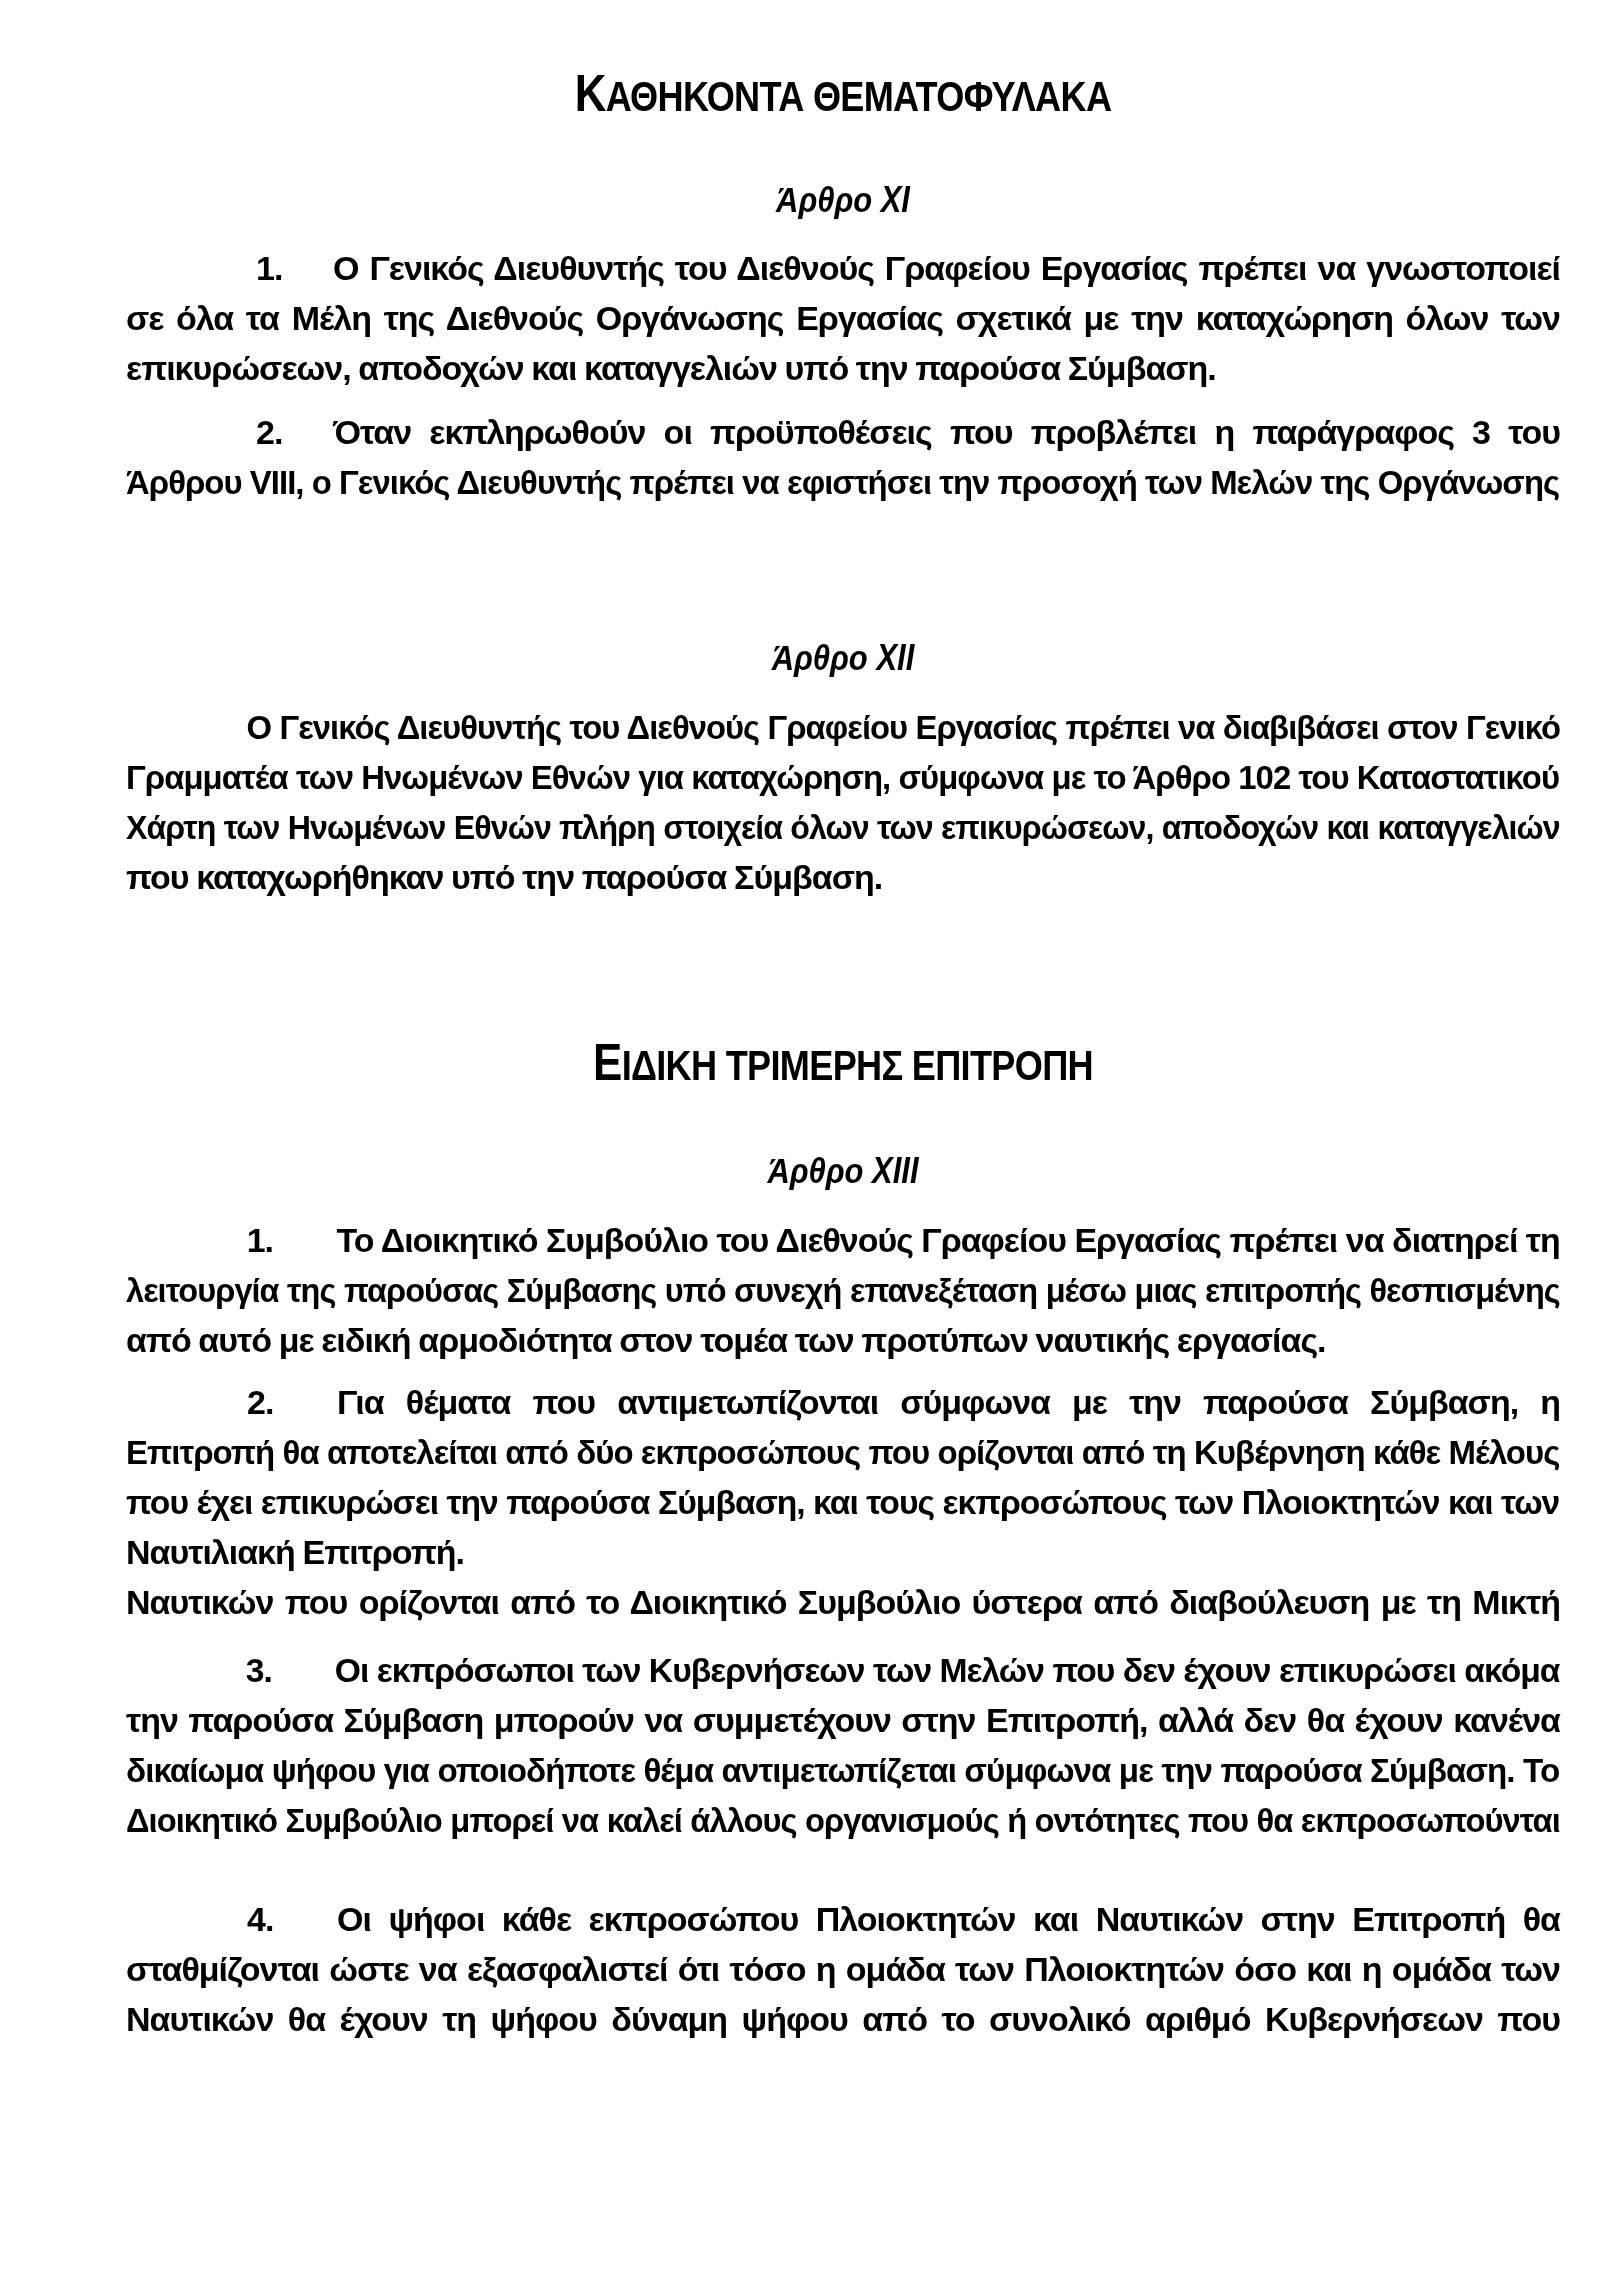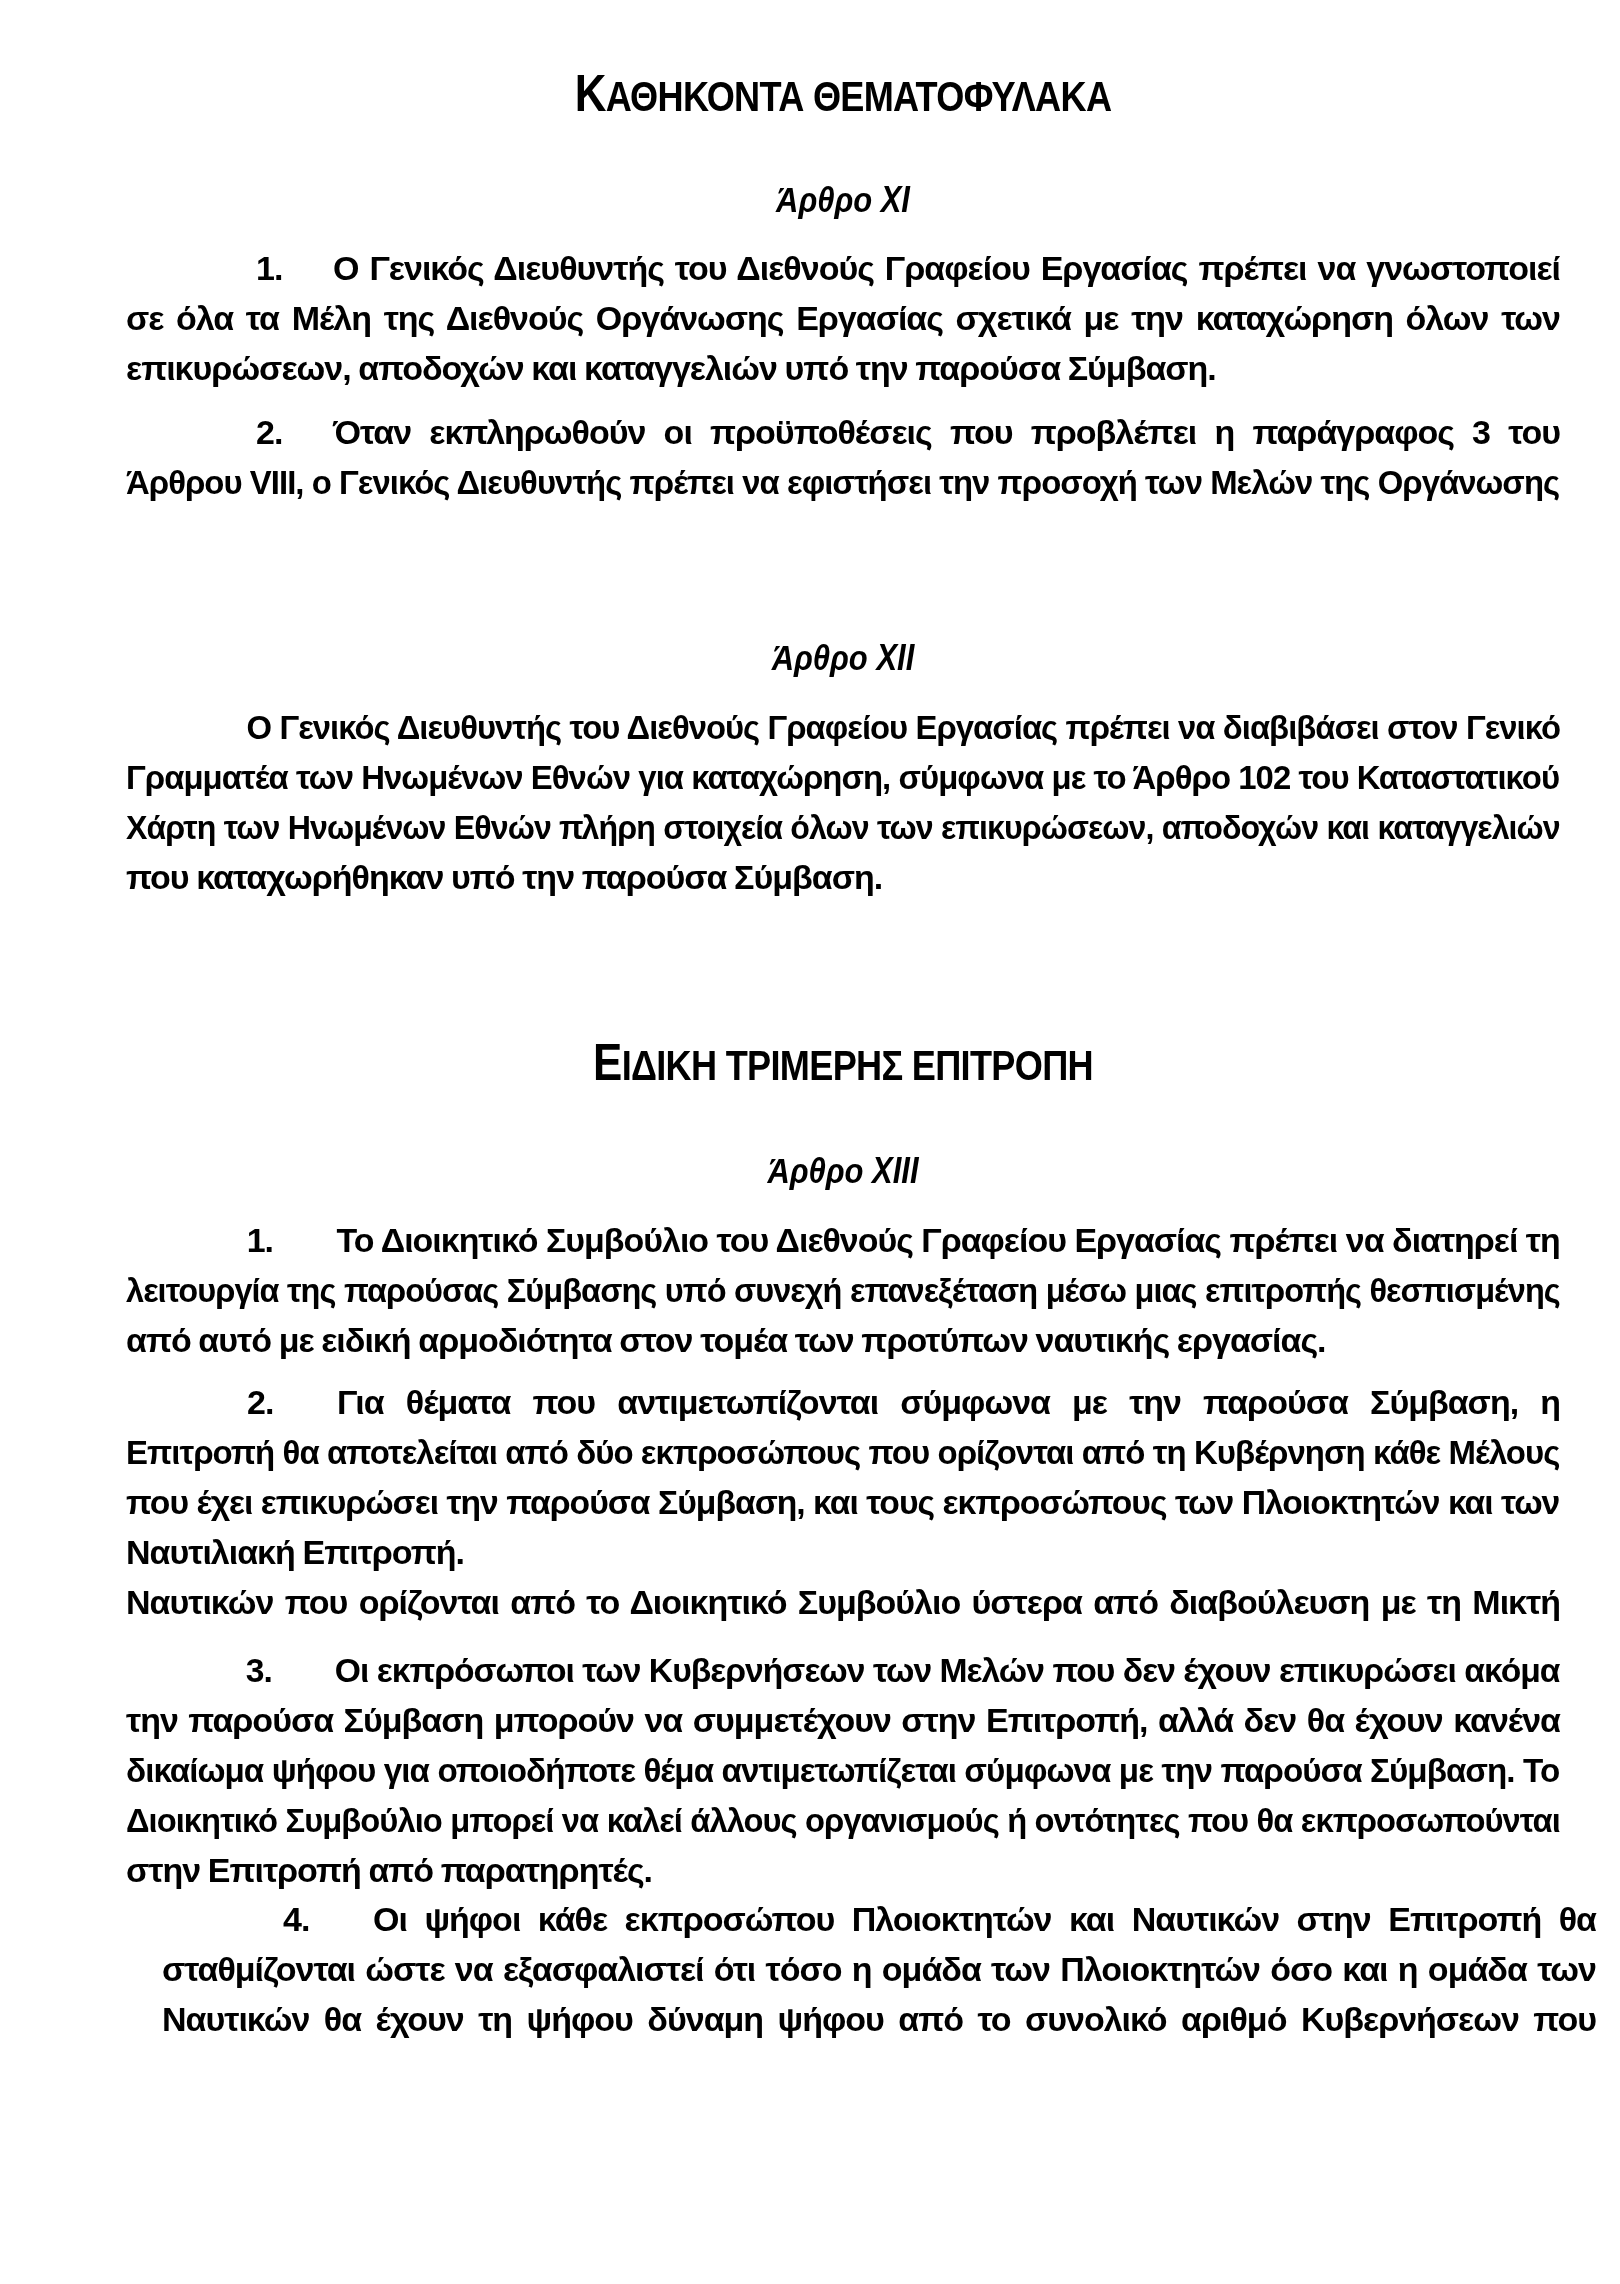--- a/index.html
+++ b/index.html
@@ -119,23 +119,22 @@
     <span class="line" style="transform-origin: left center; transform: scaleX(0.989876); width: 1448px;">που έχει επικυρώσει την παρούσα Σύμβαση, και τους εκπροσώπους των Πλοιοκτητών και των</span>
     <span class="line last">Ναυτιλιακή Επιτροπή.</span>
     <span class="line">Ναυτικών που ορίζονται από το Διοικητικό Συμβούλιο ύστερα από διαβούλευση με τη Μικτή</span>
   </div>
 
   <div class="para" style="top:1637px;margin-top:8px;">
     <span class="line" style="transform-origin: left center; transform: scaleX(0.98932); width: 1449px;"><span style="display:inline-block;width:90px;margin-left:121px;">3.</span><span>Οι εκπρόσωποι των Κυβερνήσεων των Μελών που δεν έχουν επικυρώσει ακόμα</span></span>
     <span class="line">την παρούσα Σύμβαση μπορούν να συμμετέχουν στην Επιτροπή, αλλά δεν θα έχουν κανένα</span>
     <span class="line" style="transform-origin: left center; transform: scaleX(0.97561); width: 1469px;">δικαίωμα ψήφου για οποιοδήποτε θέμα αντιμετωπίζεται σύμφωνα με την παρούσα Σύμβαση. Το</span>
     <span class="line" style="transform-origin: left center; transform: scaleX(0.962274); width: 1490px;">Διοικητικό Συμβούλιο μπορεί να καλεί άλλους οργανισμούς ή οντότητες που θα εκπροσωπούνται</span>
-    <span class="line last">στην Επιτροπή από παρατηρητές.</span>
   </div>
 
-  <div class="para" style="top:1894px;margin-left:36px;">
+  <div class="para" style="top:1894px;">
     <span class="line"><span style="display:inline-block;width:90px;margin-left:121px;">4.</span><span>Οι ψήφοι κάθε εκπροσώπου Πλοιοκτητών και Ναυτικών στην Επιτροπή θα</span></span>
     <span class="line">σταθμίζονται ώστε να εξασφαλιστεί ότι τόσο η ομάδα των Πλοιοκτητών όσο και η ομάδα των</span>
     <span class="line">Ναυτικών θα έχουν τη ψήφου δύναμη ψήφου από το συνολικό αριθμό Κυβερνήσεων που</span>
   </div>
 
 </div>
 
 
 </body></html>

